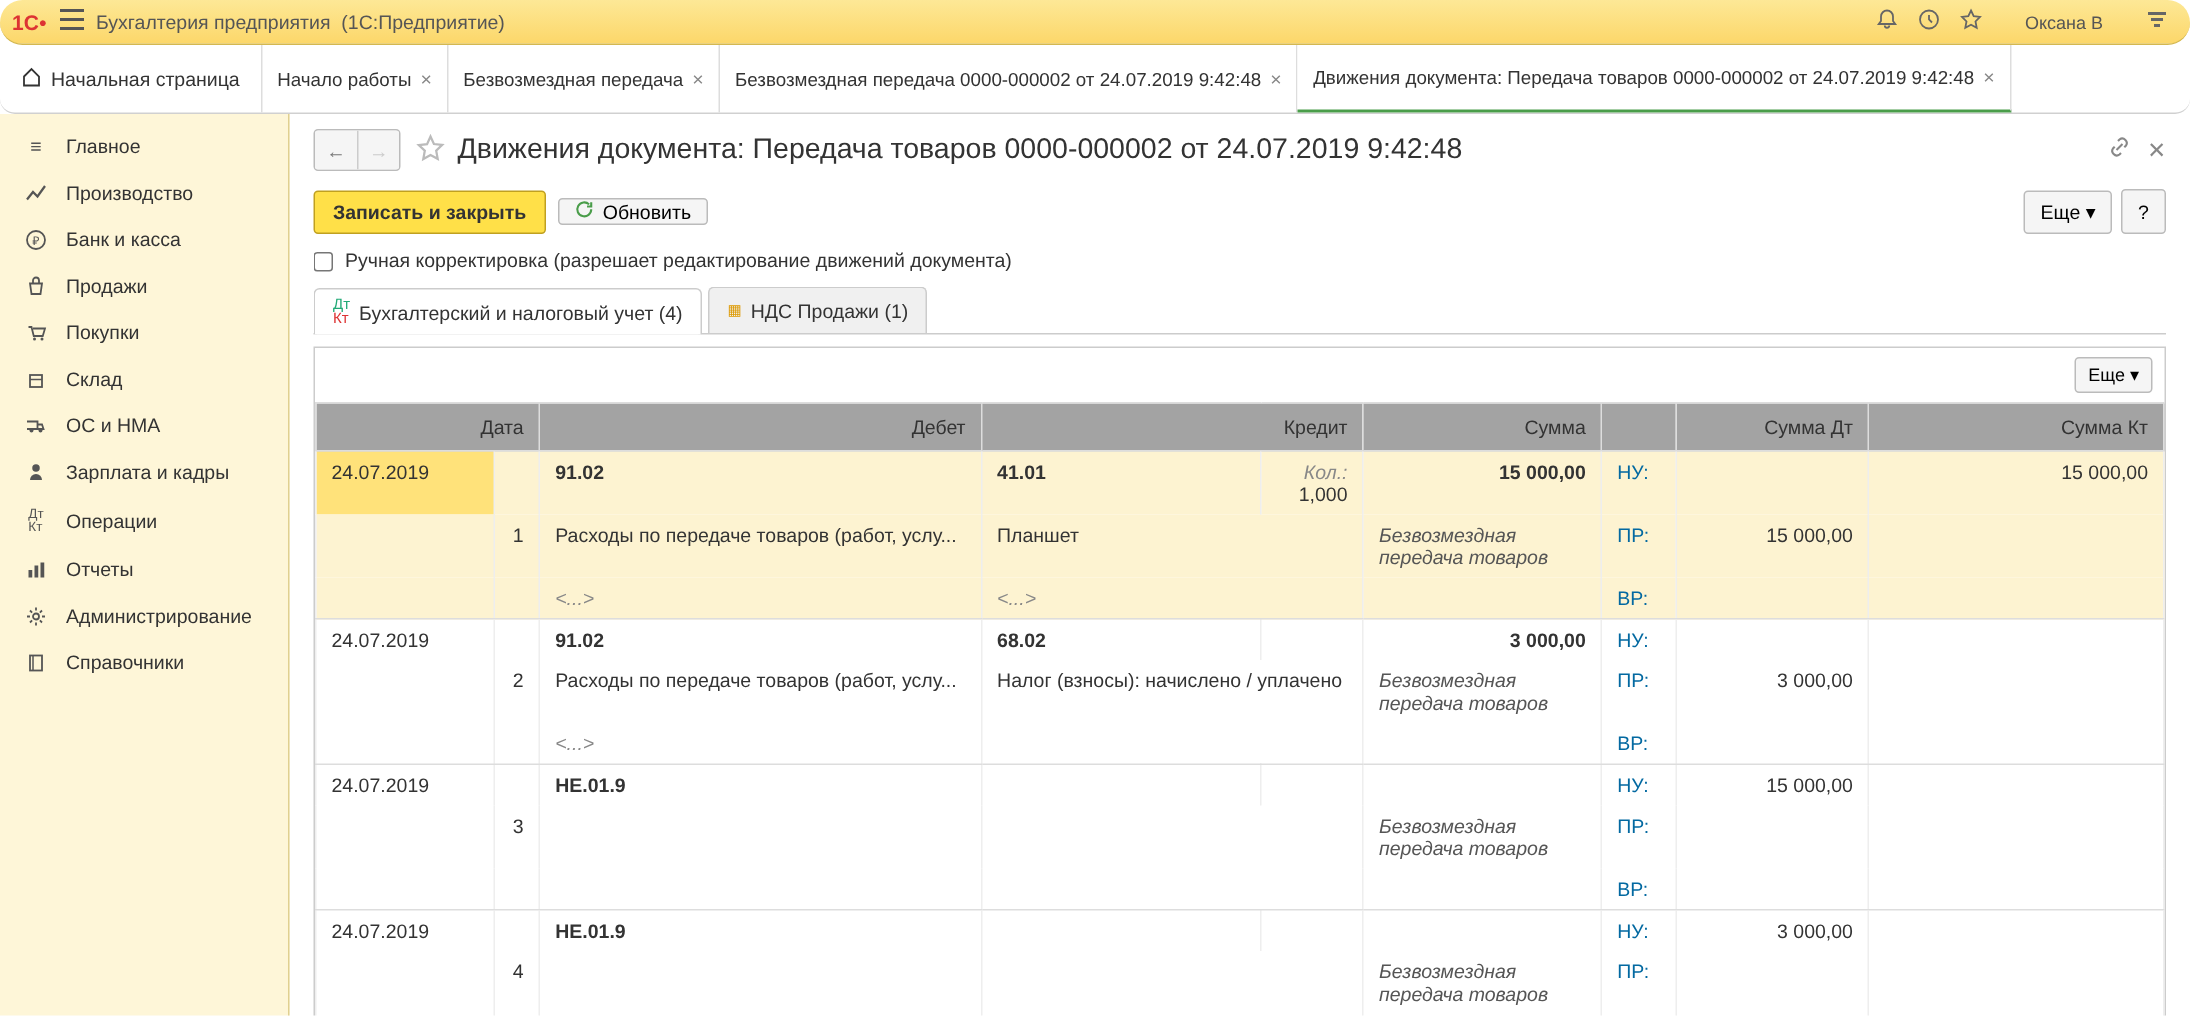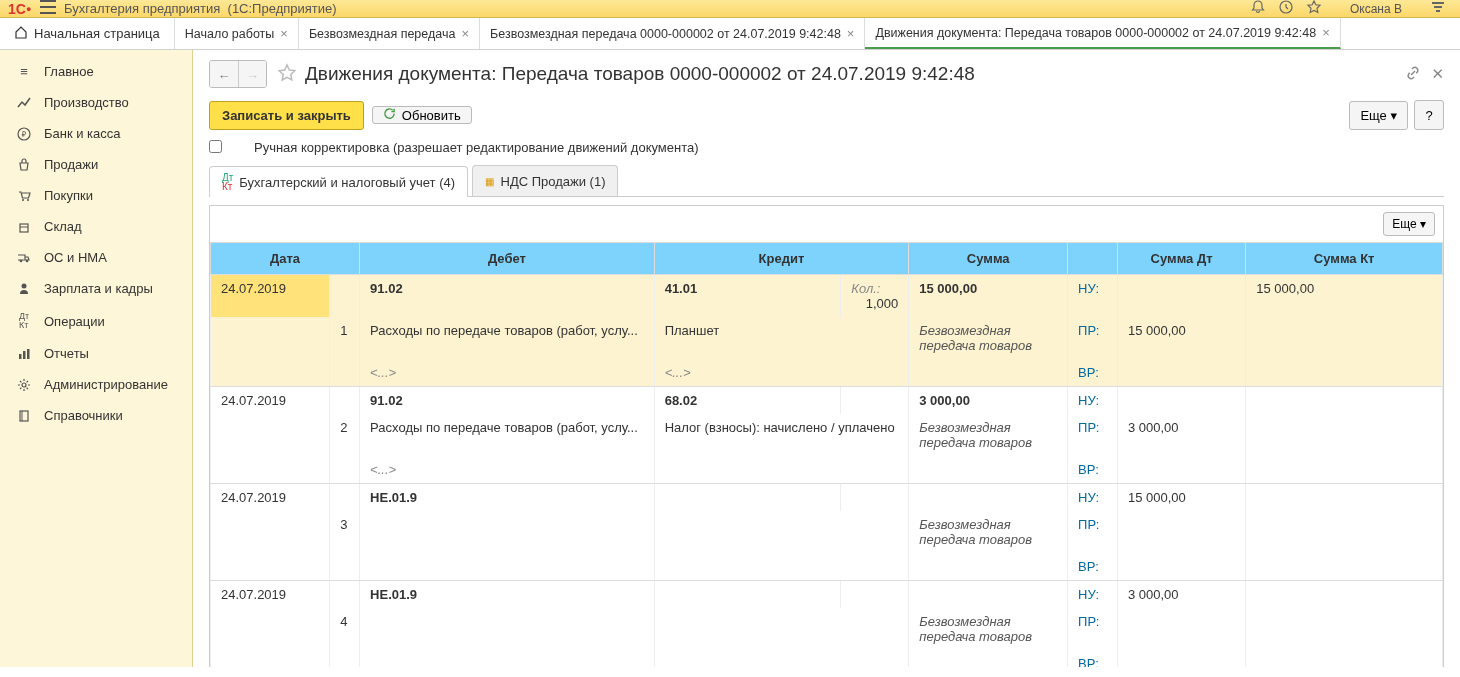--- a/index.html
+++ b/index.html
@@ -1,29 +1,29 @@
 <!DOCTYPE html>
 <html><head>
 <meta charset="utf-8">
 <style>
 * { box-sizing: border-box; margin: 0; padding: 0; font-family: Arial, sans-serif; }
 body { width: 1460px; height: 677px; background: #fff; font-size: 13px; color: #333; overflow: hidden; }
 
 
-.titlebar { height: 18px; background: linear-gradient(#fde896, #fcd76a); display: flex; align-items: center; padding: 0 8px; border-bottom: 1px solid #d4b850; }
+.titlebar { height: 30px; background: linear-gradient(#fde896, #fcd76a); display: flex; align-items: center; padding: 0 8px; border-bottom: 1px solid #d4b850; border-radius: 15px; }
 .titlebar .logo { width: 24px; height: 20px; color: #d33; font-weight: bold; font-size: 14px; display: flex; align-items: center; }
 .titlebar .logo span { font-size: 9px; color: #d33; }
 .titlebar .burger { margin: 0 8px; cursor: pointer; }
 .titlebar .title { font-size: 13px; color: #555; }
 .titlebar .spacer { flex: 1; }
 .titlebar .tbicon { margin: 0 6px; cursor: pointer; color: #666; }
 .titlebar .user { font-size: 12px; color: #555; margin: 0 22px; }
 
 
-.tabsbar { height: 32px; display: flex; background: #fff; border-bottom: 1px solid #d0d0d0; }
+.tabsbar { height: 46px; display: flex; background: #fff; border-bottom: 1px solid #d0d0d0; border-radius: 10px; }
 .tab-home { display: flex; align-items: center; padding: 0 14px; border-right: 1px solid #ddd; cursor: pointer; font-size: 13px; }
 .tab-home .hicon { margin-right: 6px; }
 .tab { display: flex; align-items: center; padding: 0 10px; border-right: 1px solid #ddd; cursor: pointer; font-size: 12.5px; white-space: nowrap; }
 .tab .close { margin-left: 6px; color: #888; cursor: pointer; font-size: 13px; }
 .tab.active { border-bottom: 2px solid #4a9d4a; background: #fff; }
 
 
 .main { display: flex; height: calc(677px - 60px); }
 
 
@@ -43,40 +43,40 @@
 .doc-header .hdicon { margin-left: 10px; cursor: pointer; color: #888; font-size: 15px; }
 
 .toolbar { display: flex; align-items: center; margin-bottom: 10px; }
 .btn-primary { background: #ffe048; border: 1px solid #c0a020; padding: 6px 12px; border-radius: 3px; cursor: pointer; font-size: 13px; font-weight: bold; color: #333; margin-right: 8px; }
 .btn-sec { background: #f5f5f5; border: 1px solid #bbb; padding: 0 10px; border-radius: 3px; cursor: pointer; font-size: 13px; display: flex; align-items: center; }
 .btn-sec .ricon { margin-right: 6px; color: #4a9d4a; }
 .toolbar .spacer { flex: 1; }
 .btn-more { background: #f5f5f5; border: 1px solid #bbb; padding: 6px 10px; border-radius: 3px; cursor: pointer; font-size: 13px; margin-right: 6px; }
 .btn-help { background: #f5f5f5; border: 1px solid #bbb; width: 30px; height: 30px; border-radius: 3px; cursor: pointer; font-size: 13px; }
 
-.chk-row { display: flex; align-items: flex-start; margin-bottom: 10px; font-size: 13px; gap: 24px; }
+.chk-row { display: flex; align-items: flex-end; margin-bottom: 10px; font-size: 13px; }
 .chk-row input { margin-right: 8px; }
 
 .subtabs { display: flex; border-bottom: 1px solid #ccc; margin-bottom: 8px; }
 .subtab { padding: 6px 12px; background: #f0f0f0; border: 1px solid #ccc; border-bottom: none; border-radius: 4px 4px 0 0; margin-right: 4px; cursor: pointer; font-size: 13px; display: flex; align-items: center; }
 .subtab.active { background: #fff; position: relative; top: 1px; }
 .subtab .sticon { margin-right: 6px; font-size: 10px; }
 .subtab.active .sticon { color: #d33; }
 
 .table-wrap { border: 1px solid #ccc; position: relative; }
 .table-toolbar { display: flex; justify-content: flex-end; padding: 6px 8px; }
 .btn-more2 { background: #f5f5f5; border: 1px solid #bbb; padding: 4px 8px; border-radius: 3px; cursor: pointer; font-size: 12px; }
 
 table.grid { width: 100%; border-collapse: collapse; font-size: 13px; }
-.grid th { text-align: center; padding: 8px 10px; background: #7dd3fc; border: 1px solid #ddd; font-weight: bold; color: #333; }
+.grid th { text-align: right; padding: 8px 10px; background: #a3a3a3; border: 1px solid #ddd; font-weight: normal; color: #333; }
 .grid td { padding: 6px 10px; border-left: 1px solid #eee; border-right: 1px solid #eee; vertical-align: top; }
 .grid tr.sel td { background: #fdf3d1; }
 .grid tr.sel-d td.datecell { background: #ffe27a; }
 .grid .bold { font-weight: bold; }
-.grid .right { text-align: left; }
+.grid .right { text-align: right; }
 .grid .italic { font-style: italic; color: #555; margin-top: 44px; }
 .grid .light { color: #888; font-style: italic; }
 .grid tr.sep td { border-bottom: 1px solid #ddd; }
 .grid .kol-label { color: #888; font-style: italic; }
 .grid .tag-col { color: #0369a1; width: 40px; }
 
 .col-date { width: 120px; }
 .col-num { width: 30px; text-align: right; }
 .col-deb { width: 300px; }
 .col-kre { width: 190px; }

